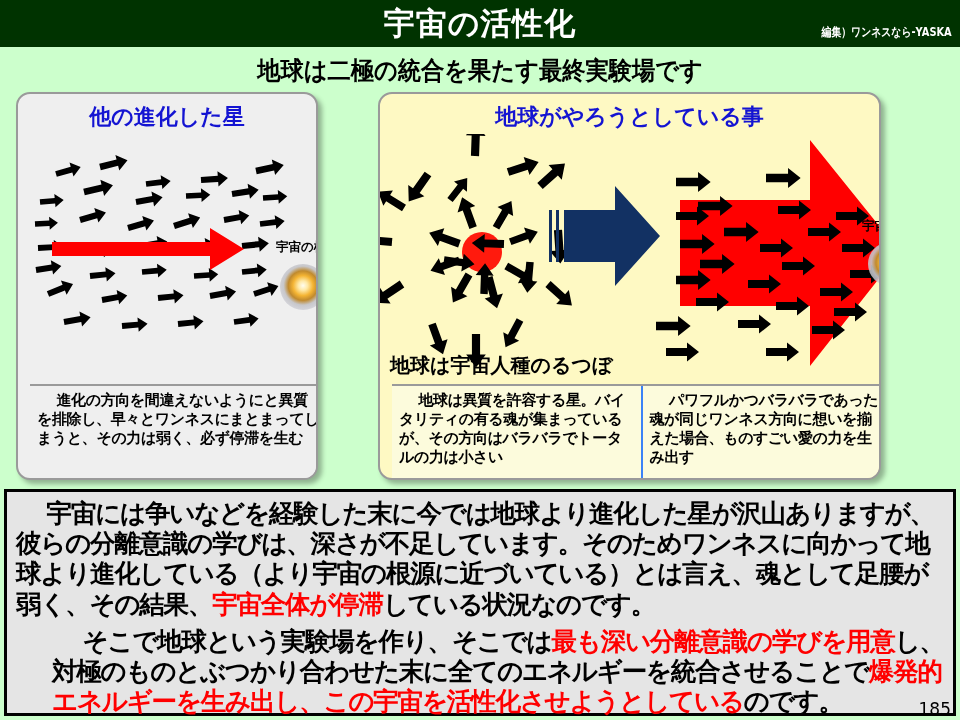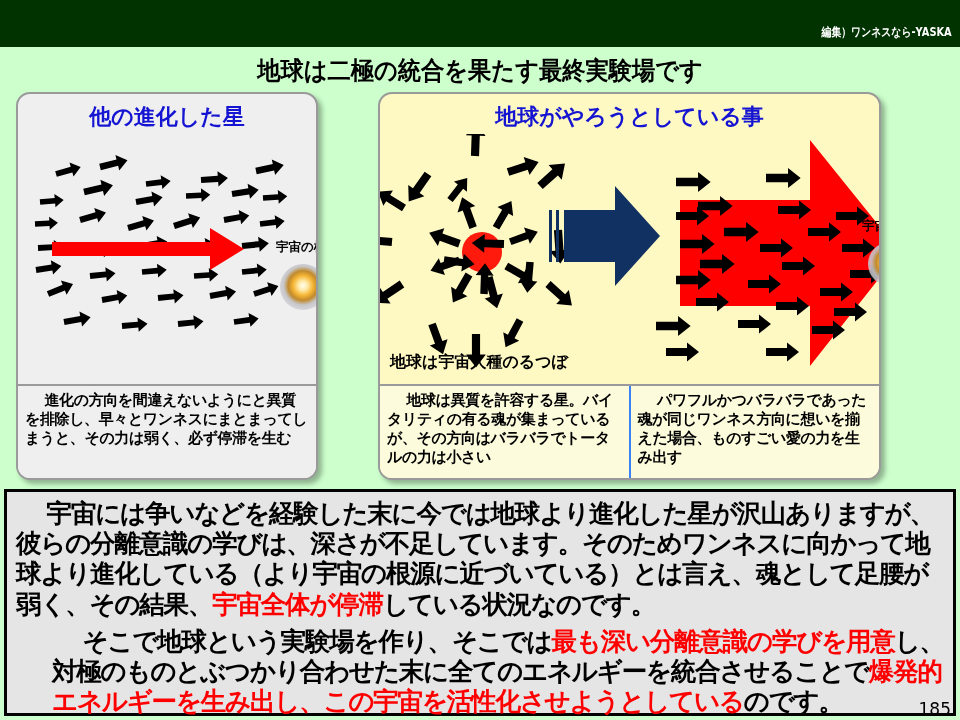--- a/index.html
+++ b/index.html
@@ -96,21 +96,21 @@
     left: 0;
     width: 100%;
     text-decoration: underline;
   }
   #panel-left .panel-figure  { top: 42px; height: 240px; }
   #panel-right .panel-figure { top: 40px; height: 248px; }
 
   
   .caption-strip {
     position: absolute;
-    left: 0; bottom: 0;
+    left: 12px; bottom: 0;
     width: 100%;
     display: flex;
     border-top: 2px solid #9a9a9a;
     box-sizing: border-box;
   }
   #panel-left .caption-strip  { height: 94px; background: #efefef; }
   #panel-right .caption-strip { height: 94px; background: #fcfbdc; justify-content: center; }
   .caption-cell {
     flex: 1 1 0;
     padding: 5px 7px 4px 7px;
@@ -182,20 +182,21 @@
     color: #000000;
     font-family: "DejaVu Sans", "Liberation Sans", sans-serif;
   }
 </style>
 </head>
 <body>
 
 <div id="slide">
 
   <div id="header-bar"></div>
+  <div id="header-title">宇宙の活性化</div>
   <div id="header-credit">編集）ワンネスなら-YASKA</div>
 
   <div id="subtitle">地球は二極の統合を果たす最終実験場です</div>
 
   <div id="panel-left" class="panel">
     <div class="panel-heading">他の進化した星</div>
 
     <div class="panel-figure">
       <svg class="fig-svg" width="344" height="240" viewBox="0 0 344 240">
         <defs>
@@ -334,21 +335,21 @@
           <use href="#ar3" transform="translate(432,196) scale(1.0)"></use>
           <use href="#ar3" transform="translate(286,218) scale(1.0)"></use>
           <use href="#ar3" transform="translate(386,218) scale(1.0)"></use>
         </g>
       </svg>
 
       <div class="orb" style="left:488px; top:108px; width:44px; height:44px;"></div>
       <div class="fig-label small" style="left:482px; top:84px;">宇宙の根源</div>
     </div>
 
-    <div class="fig-label" style="left:10px; top:258px; font-size:16px;">地球は宇宙人種のるつぼ</div>
+    <div class="fig-label" style="left:10px; top:258px; font-size:20px;">地球は宇宙人種のるつぼ</div>
 
     <div class="caption-strip">
       <div class="caption-cell">地球は異質を許容する星。バイタリティの有る魂が集まっているが、その方向はバラバラでトータルの力は小さい</div>
       <div class="caption-cell">パワフルかつバラバラであった魂が同じワンネス方向に想いを揃えた場合、ものすごい愛の力を生み出す</div>
     </div>
   </div>
 
   <div id="body-box">
     <p class="body-par"><span>宇宙には争いなどを経験した末に今では地球より進化した星が沢山ありますが、彼らの分離意識の学びは、深さが不足しています。そのためワンネスに向かって地球より進化している（より宇宙の根源に近づいている）とは言え、魂として足腰が弱く、その結果、</span><span class="hl-red">宇宙全体が停滞</span><span>している状況なのです。</span></p>
 

